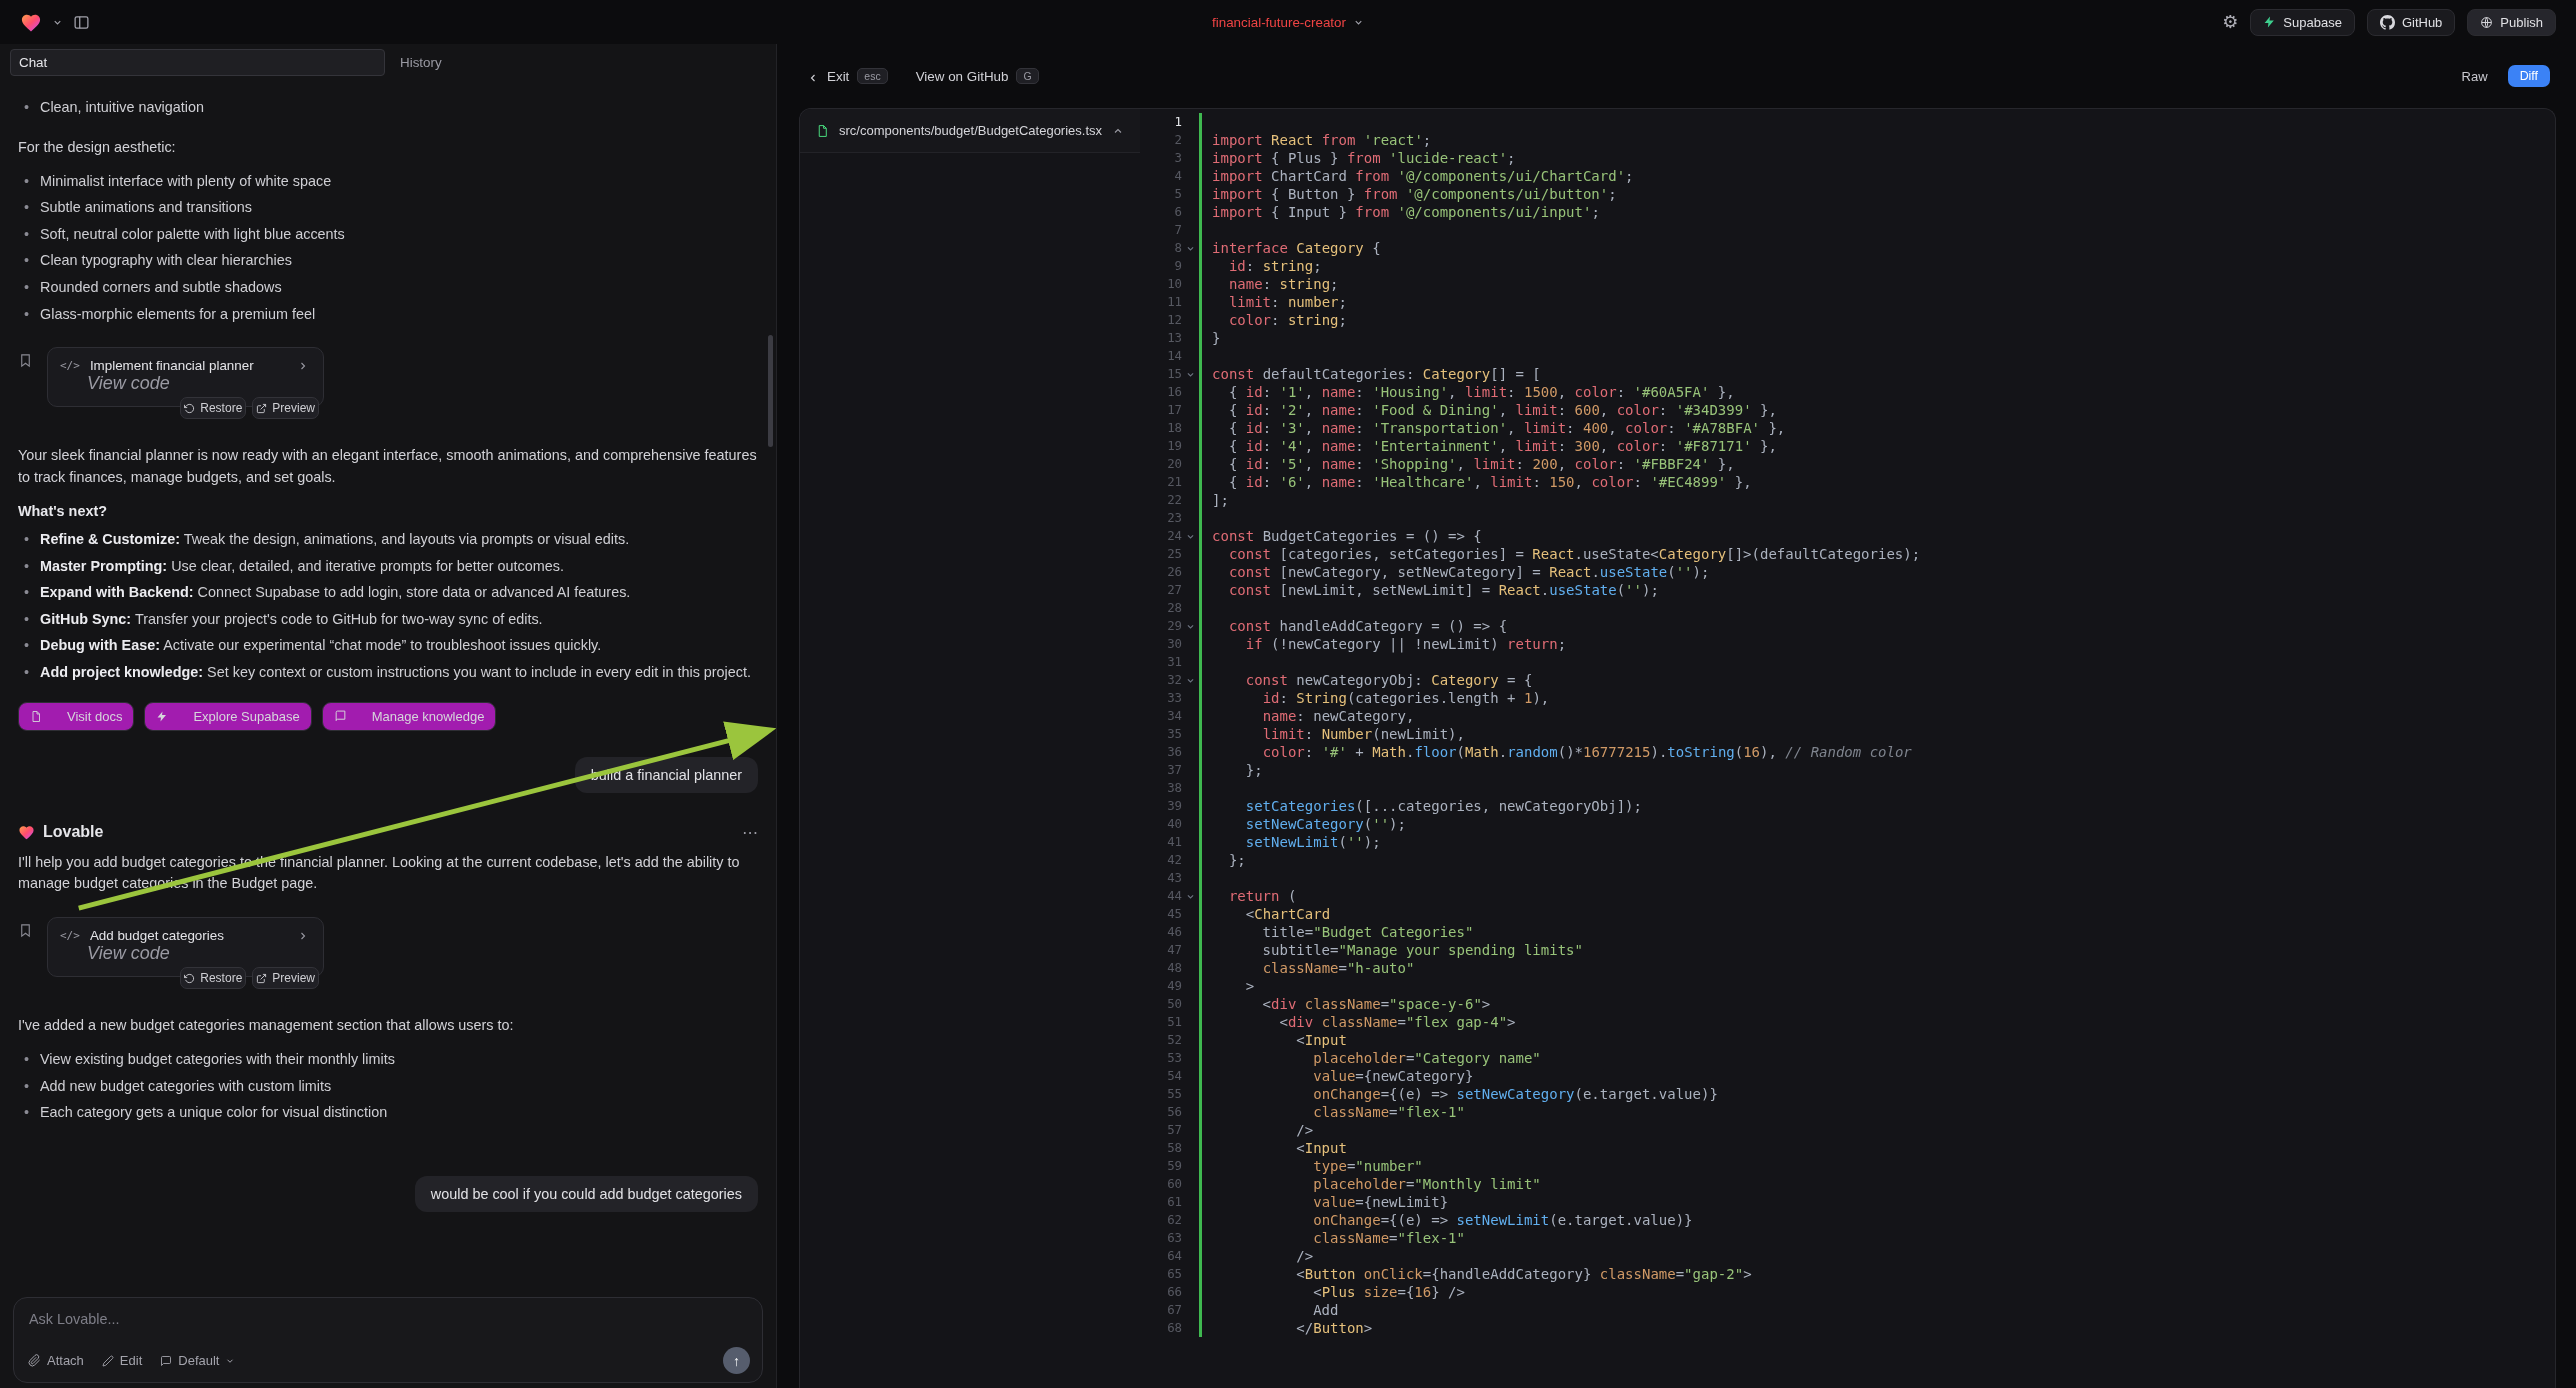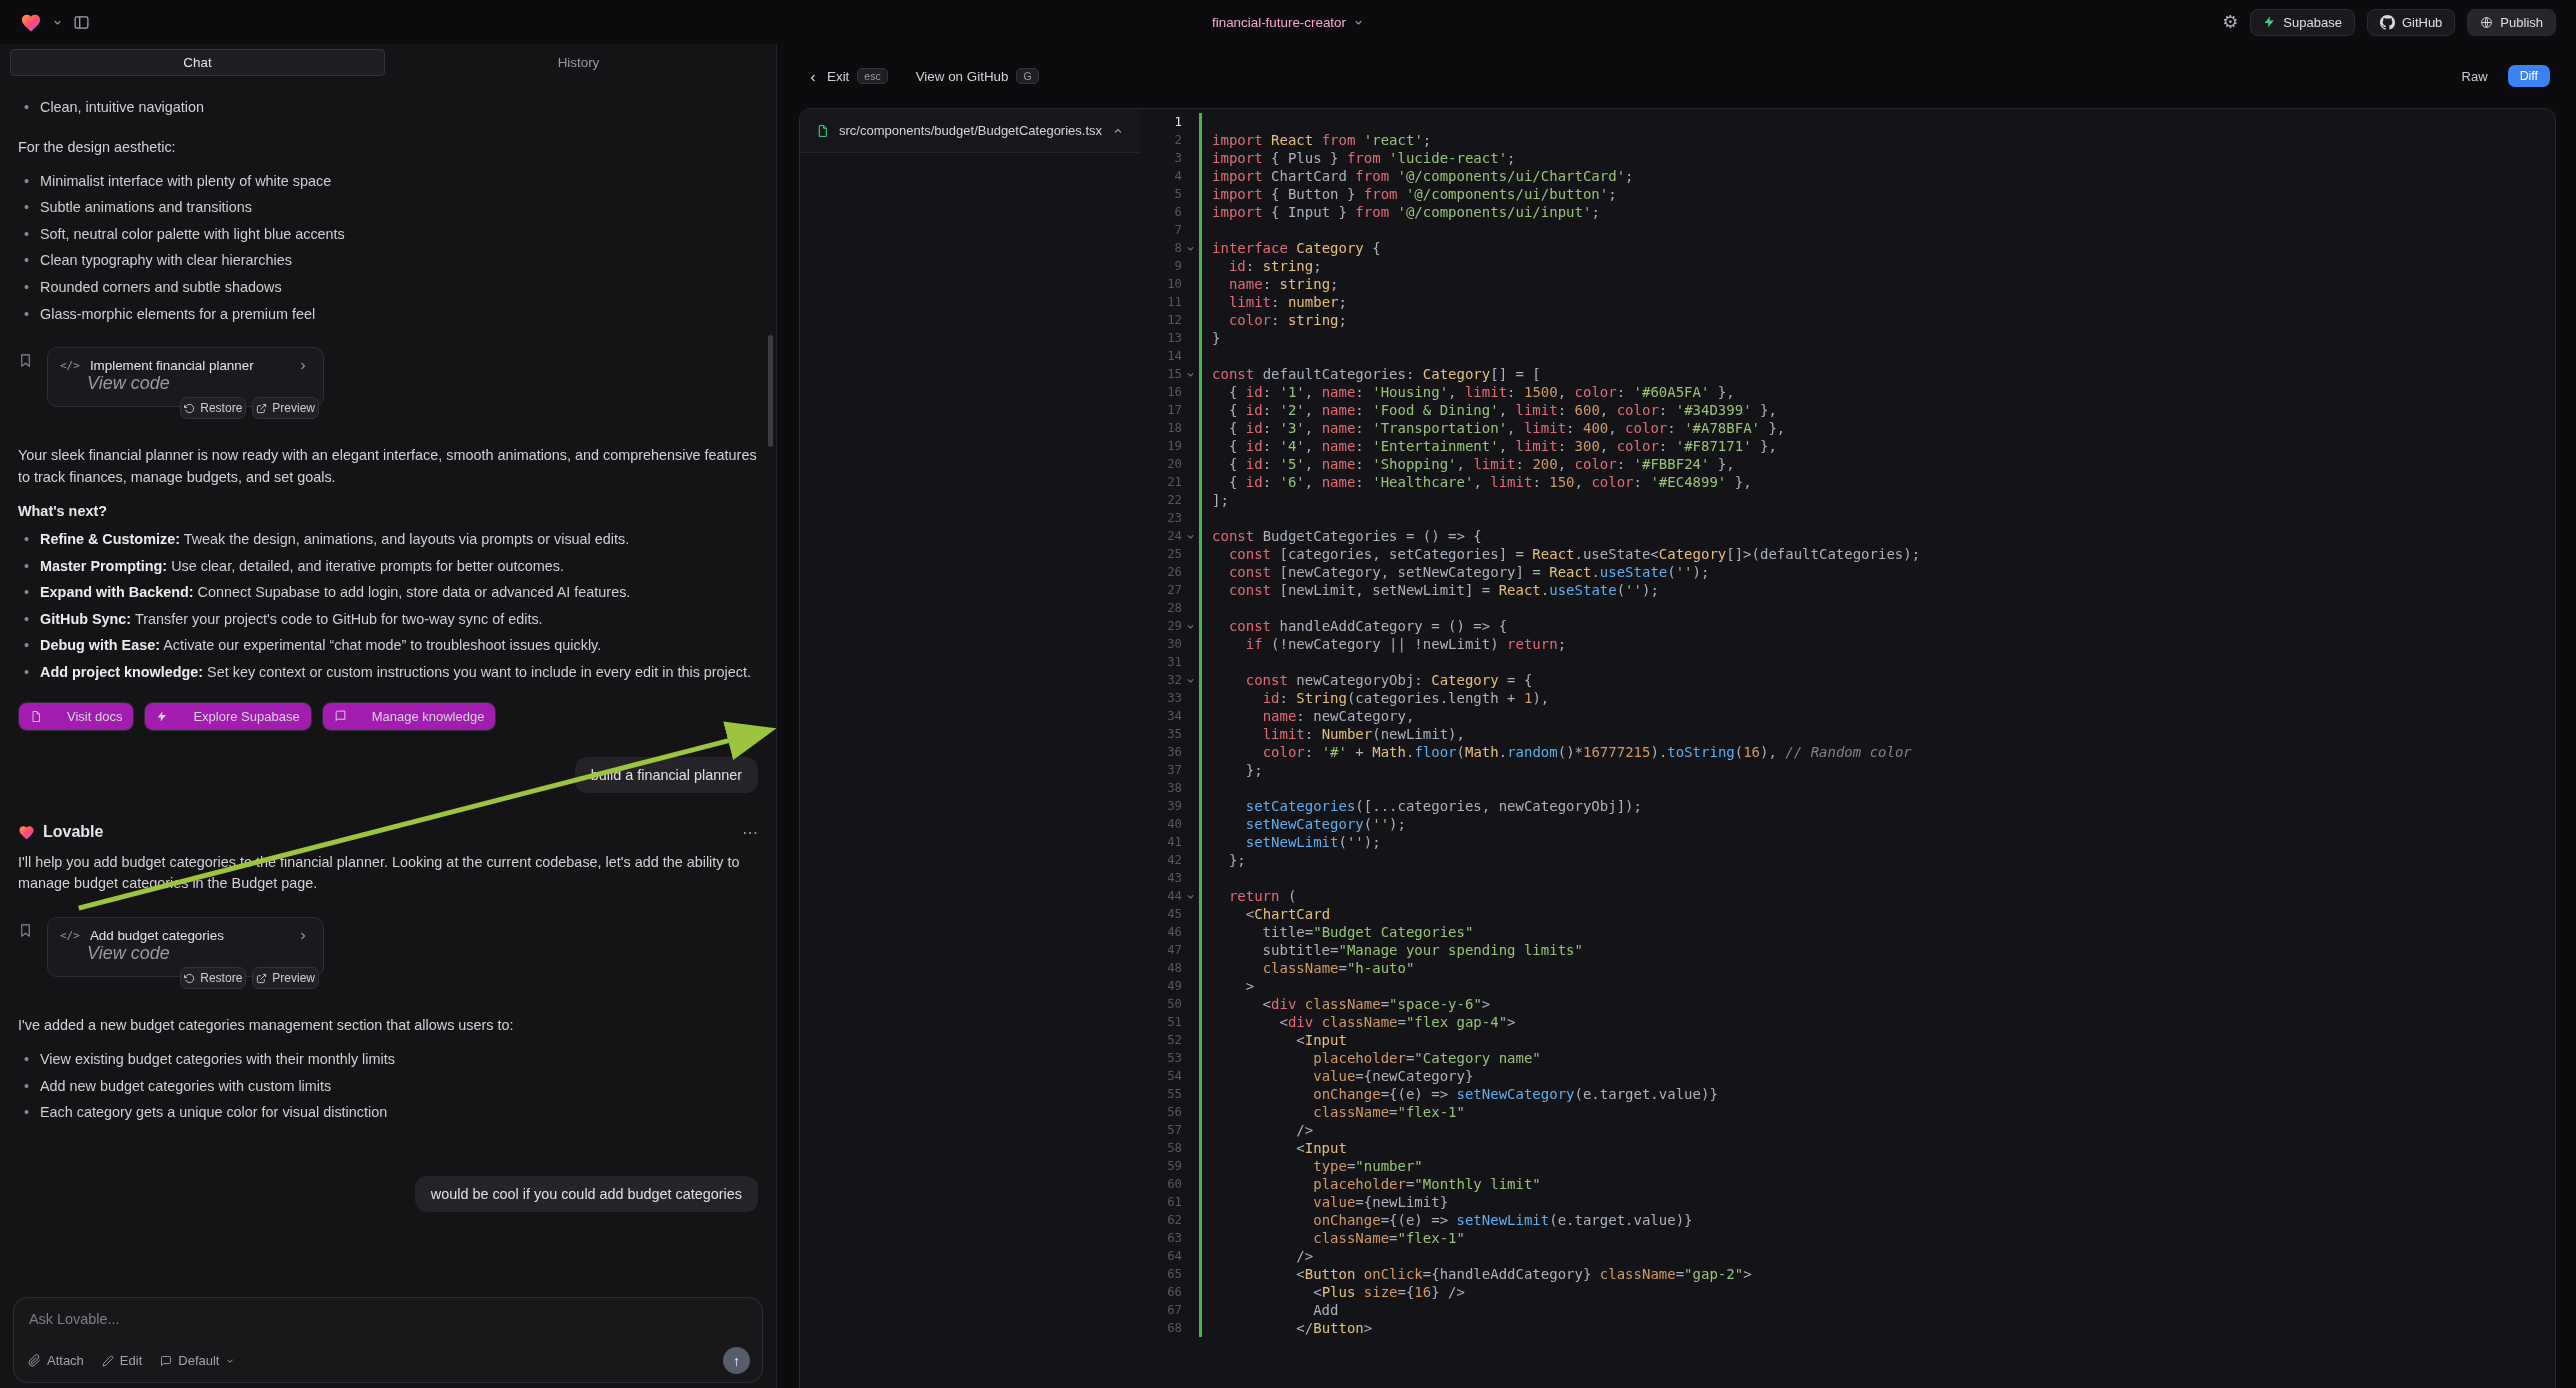--- a/index.html
+++ b/index.html
@@ -7,31 +7,31 @@
   .app {
     position:relative; width:2576px; height:1388px; overflow:hidden;
     background:#0c0c0e; color:#d6d6db;
     font-family:"Liberation Sans","DejaVu Sans",sans-serif; font-size:14.4px;
   }
   svg { display:block; }
 
   
   .topbar { position:absolute; top:0; left:0; right:0; height:44px; display:flex; align-items:center; padding:0 20px; background:#0c0c0e; }
   .tb-left { display:flex; align-items:center; gap:10px; }
-  .tb-center { position:absolute; left:50%; top:0; transform:translateX(-50%); height:44px; display:flex; align-items:center; gap:7px; color:#f9a8d4; font-size:13.4px; cursor:default; }
+  .tb-center { position:absolute; left:50%; top:0; transform:translateX(-50%); height:44px; display:flex; align-items:center; gap:7px; color:#ef4444; font-size:13.4px; cursor:default; }
   .tb-right { margin-left:auto; display:flex; align-items:center; gap:12px; }
   .tb-chip { display:flex; align-items:center; gap:7px; background:#1a1a1e; border:1px solid #2b2b30; border-radius:8px; padding:5px 12px; font-size:13px; color:#e0e0e4; }
   .tb-chip.publish { background:#26262c; }
   .icon-muted { color:#a2a2ab; }
   .gear { font-size:18px; color:#b0b0b8; line-height:1; }
 
   
   .chat-panel { position:absolute; top:44px; left:0; width:777px; bottom:0; background:#141416; border-right:1px solid #232327; }
   .chat-tabs { display:flex; gap:6px; padding:5px 10px; }
-  .chat-tab { flex:1; text-align:center; padding:5px 0; border-radius:4px; color:#9a9aa3; font-size:13.4px; border:1px solid transparent; }
+  .chat-tab { flex:1; text-align:left; padding:5px 8px; border-radius:4px; color:#9a9aa3; font-size:13.4px; border:1px solid transparent; }
   .chat-tab.active { background:#1f1f23; border-color:#34343a; color:#e6e6ea; }
   .chat-scroll { position:absolute; top:40px; left:0; right:0; bottom:100px; overflow:hidden; padding:8px 18px 0 18px; }
 
   ul.blist { list-style:none; margin:4px 0 0 4px; }
   ul.blist li { position:relative; padding-left:18px; margin:5px 0; color:#cfcfd4; line-height:1.5; }
   ul.blist li::before { content:"•"; position:absolute; left:2px; color:#8b8b94; }
   .para { margin-top:18px; color:#d2d2d7; line-height:1.52; }
   .h-bold { margin-top:14px; font-weight:700; color:#e9e9ed; }
   ul.blist li strong { color:#ececf0; font-weight:700; }
 

